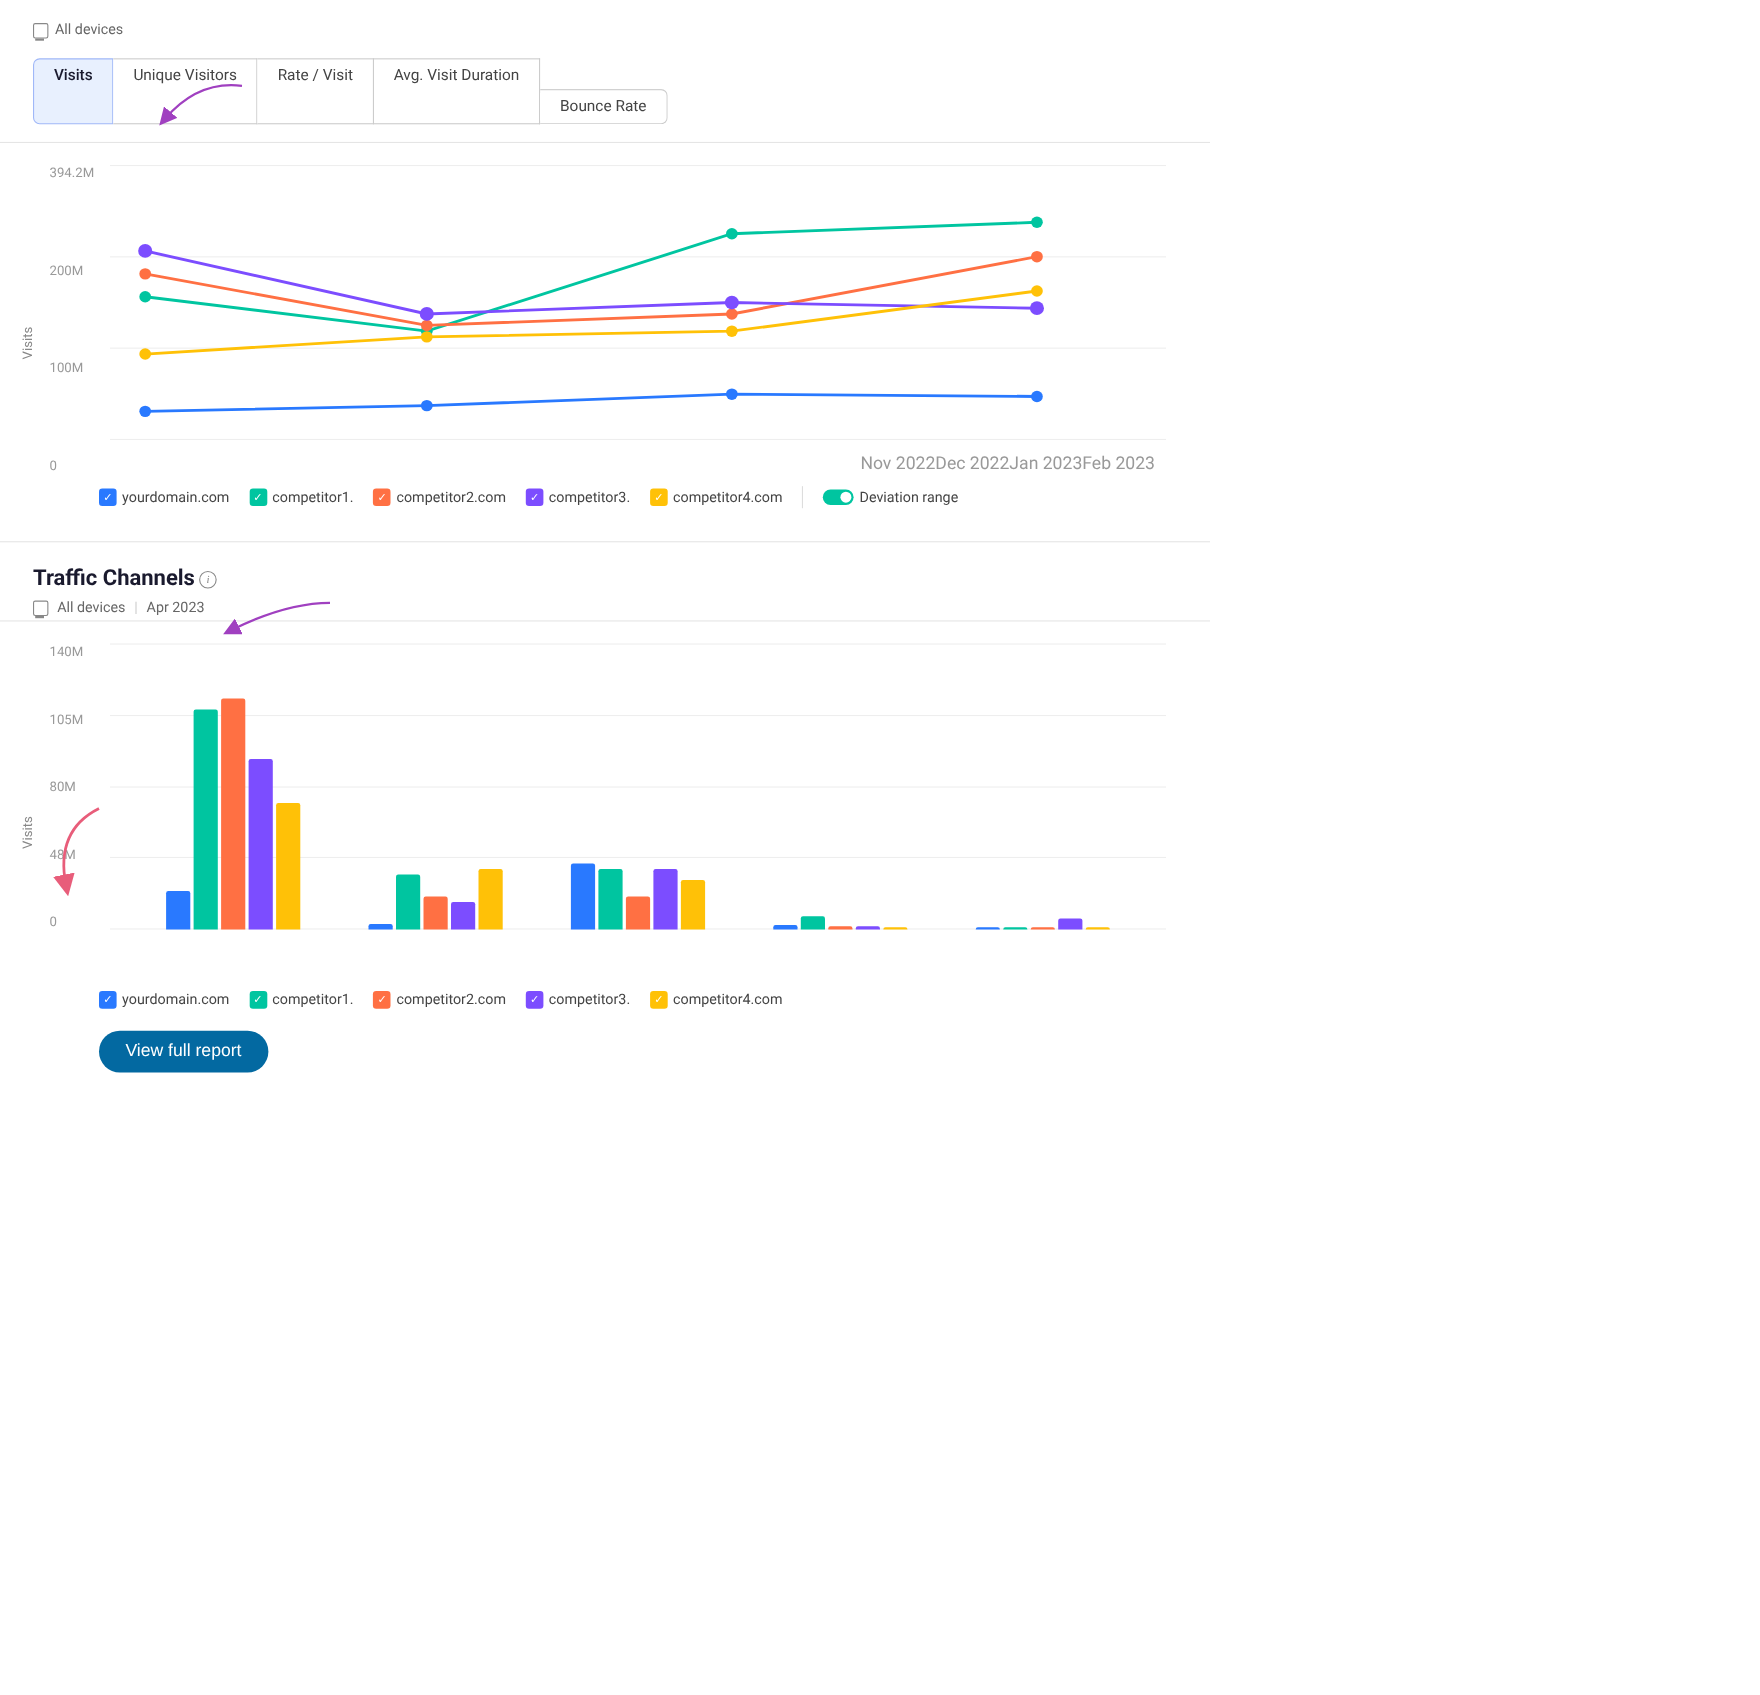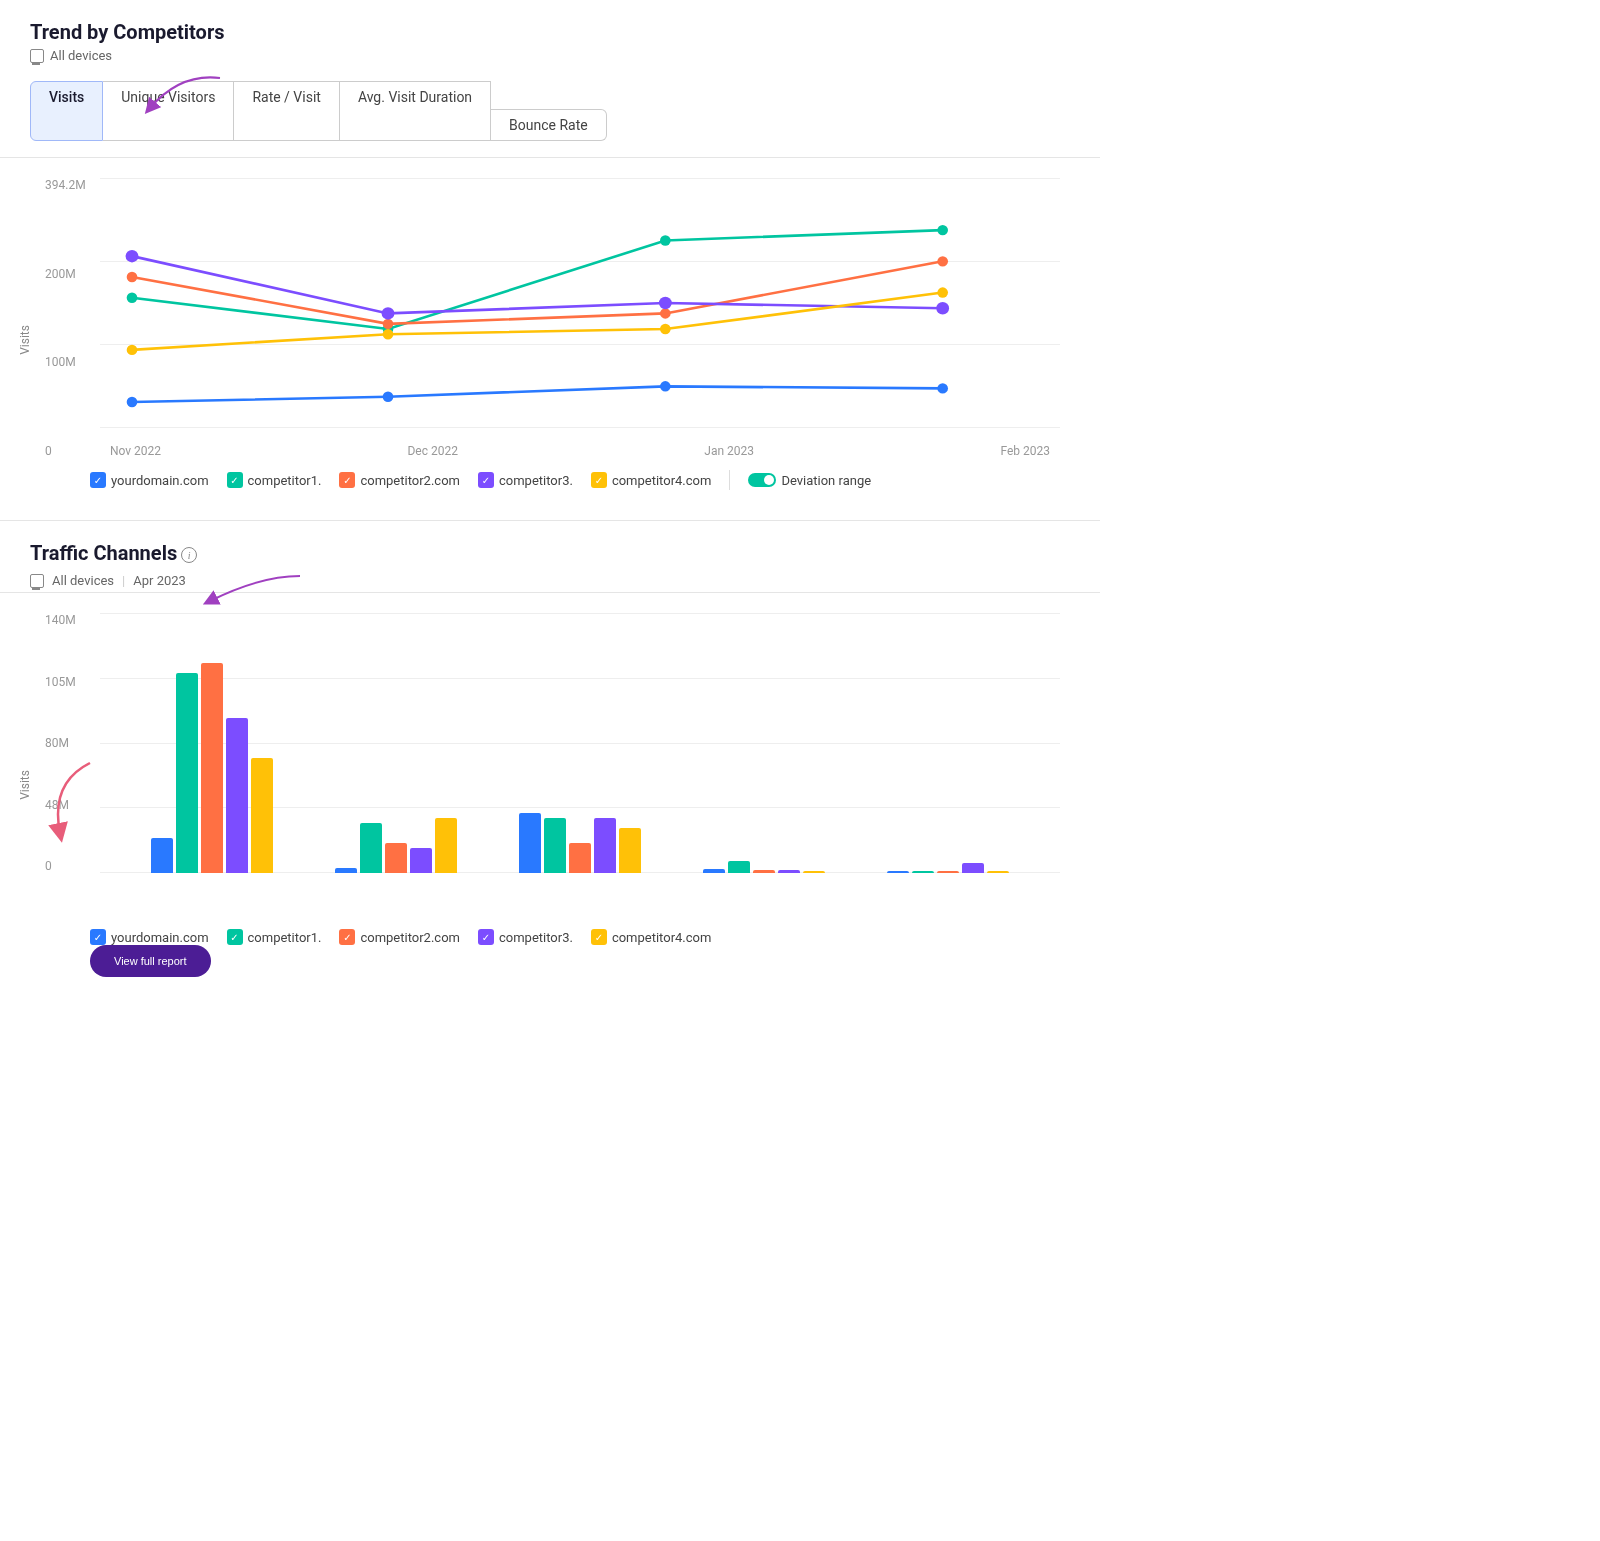--- a/index.html
+++ b/index.html
@@ -102,22 +102,22 @@
     }
     .grid-line {
       border-top: 1px solid #eee;
       width: 100%;
     }
     .x-axis-labels {
       position: absolute;
       bottom: 0;
       left: 0; right: 0;
       display: flex;
-      justify-content: space-between;
-      font-size: 12px;
+      justify-content: flex-end;
+      font-size: 16px;
       color: #999;
       padding: 0 10px;
     }
 
     
     .legend {
       display: flex;
       align-items: center;
       gap: 18px;
       flex-wrap: wrap;
@@ -245,37 +245,37 @@
       text-align: center;
       padding-bottom: 4px;
       border-bottom: 2px solid;
       min-width: 80px;
     }
     .x-label.link { color: #2979ff; }
     .x-label.black { color: #333; }
 
     .view-report-btn {
       display: inline-block;
-      background: #4c1d95;
+      background: #0369a1;
       color: white;
       border: none;
       border-radius: 20px;
       padding: 10px 24px;
-      font-size: 11px;
+      font-size: 16px;
       font-weight: 500;
       cursor: pointer;
+      margin-top: 20px;
       margin-left: 60px;
     }
   </style>
 </head>
 <body>
 
 <div class="section">
   <div class="section-header">
-    <div class="section-title">Trend by Competitors</div>
     <div class="devices-label">
       <span class="devices-icon"></span>
       <span>All devices</span>
     </div>
   </div>
 
   <svg width="120" height="50" style="position:absolute; left:140px; top:68px; pointer-events:none;">
     <path d="M80,10 Q40,5 10,40" stroke="#a040c0" stroke-width="2" fill="none" marker-end="url(#arr1)"></path>
     <defs>
       <marker id="arr1" markerWidth="8" markerHeight="8" refX="4" refY="4" orient="auto">

